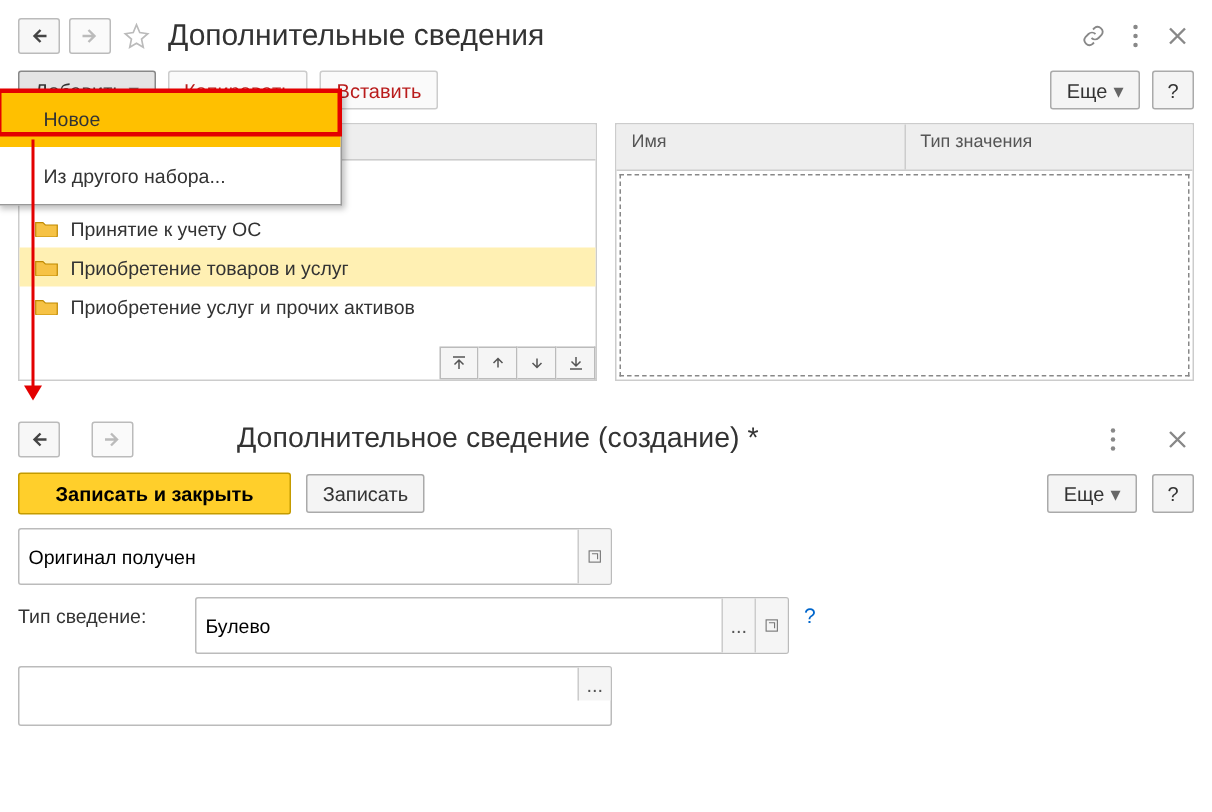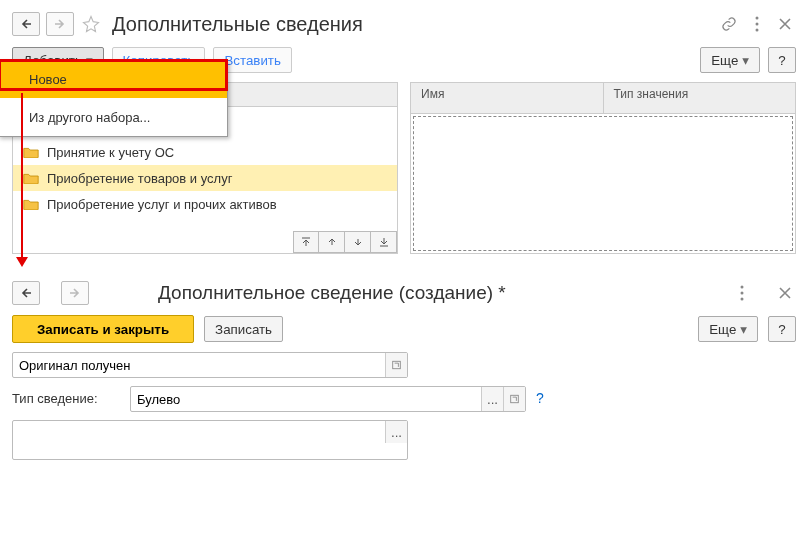--- a/index.html
+++ b/index.html
@@ -20,21 +20,21 @@
   .hdr-icon { width: 22px; height: 22px; display:inline-flex; align-items:center; justify-content:center; color:#888; cursor:pointer; }
 
   
   .toolbar { display:flex; align-items:center; gap:8px; height:32px; margin-top:4px; }
   .tool-btn {
     height:26px; padding:0 10px; border:1px solid #aaa; background:#f4f4f4;
     display:inline-flex; align-items:center; gap:4px; border-radius:2px; cursor:pointer;
     color:#333;
   }
   .tool-btn.pressed { background:#e4e4e4; border-color:#888; }
-  .tool-btn.disabled { color:#3b82f6; border-color:#ccc; background:#fafafa; }
+  .tool-btn.disabled { color:#b91c1c; border-color:#ccc; background:#fafafa; }
   .tool-btn .chev { color:#666; }
   .help-btn { width:28px; justify-content:center; padding:0; }
 
   
   .columns { display:flex; gap:12px; margin-top:6px; height:172px; }
   .panel-left { flex:1; border:1px solid #ccc; position:relative; }
   .panel-right { flex:1; border:1px solid #ccc; display:flex; flex-direction:column; }
 
   .col-head-row { display:flex; background:#eee; border-bottom:1px solid #ccc; height:31px; }
   .col-head { flex:1; padding:4px 10px; border-right:1px solid #ccc; font-size:12px; color:#555; }
@@ -98,21 +98,21 @@
   .lower-toolbar { display:flex; align-items:center; gap:10px; height:34px; margin-top:4px; }
   .btn-primary {
     height:28px; padding:0 24px; border:1px solid #c49b00; background:#ffcf2b;
     font-weight:bold; border-radius:2px; cursor:pointer; display:inline-flex; align-items:center;
   }
   .form-rows { margin-top:6px; display:flex; flex-direction:column; gap:8px; }
   .form-row { display:flex; align-items:flex-start; gap:6px; }
   .form-label { width:112px; padding-top:5px; color:#333; font-size:13px; }
   .field-wrap { position:relative; display:inline-flex; align-items:stretch; }
   .field-input {
-    height:26px; border:1px solid #bbb; border-radius:2px; padding:2px 28px 2px 6px;
+    height:38px; border:1px solid #bbb; border-radius:2px; padding:2px 28px 2px 6px;
     font-family:inherit; font-size:13px; background:#fff;
   }
   .field-input.ta { height:40px; resize:none; padding-right:28px; padding-top:4px; }
   .field-btn {
     position:absolute; top:1px; bottom:1px; width:22px;
     border:none; border-left:1px solid #ccc; background:#f5f5f5;
     display:inline-flex; align-items:center; justify-content:center; color:#555; cursor:pointer;
   }
   .field-btn.one { right:1px; }
   .field-btn.two { right:23px; }

